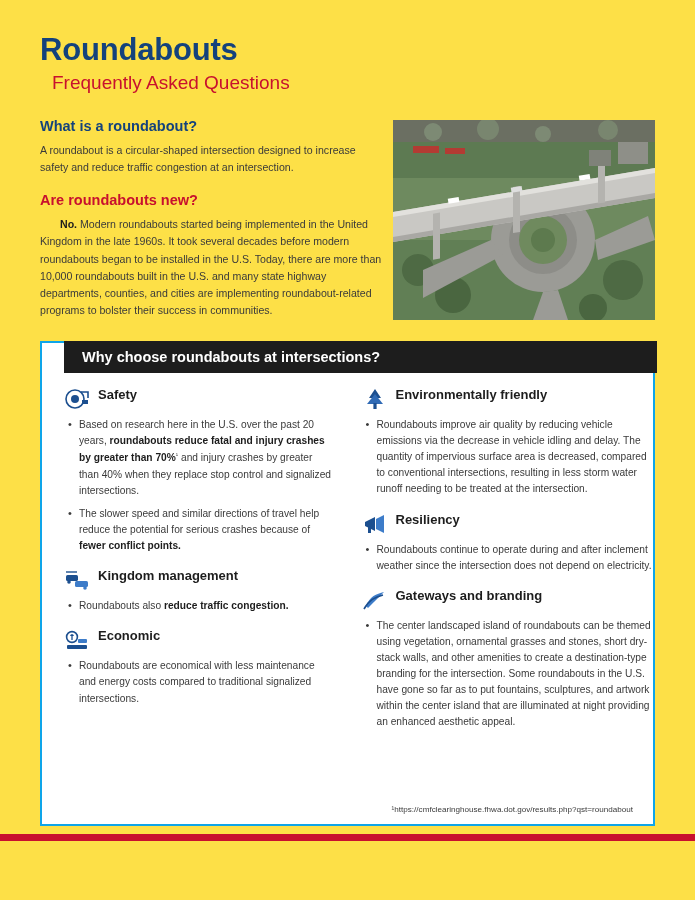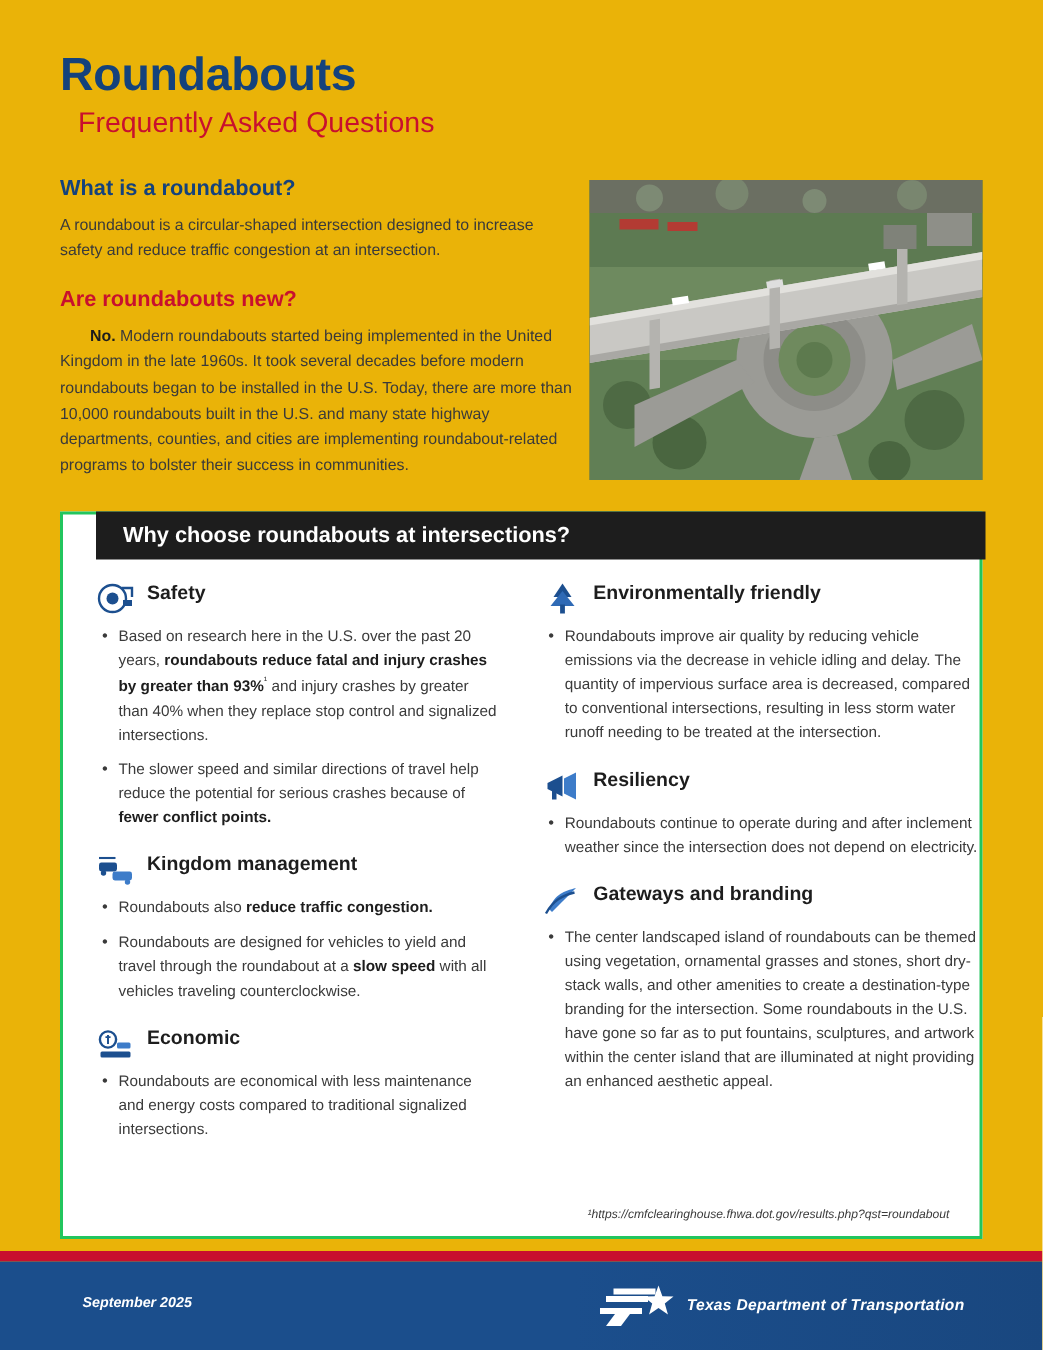--- a/index.html
+++ b/index.html
@@ -5,21 +5,21 @@
   * { box-sizing: border-box; }
   html, body {
     margin: 0; padding: 0;
     width: 695px; height: 900px;
     background: #ffffff;
     font-family: "Liberation Sans", sans-serif;
   }
   .page {
     position: relative;
     width: 695px; height: 900px;
-    background: #eab308;
+    background: #fde047;
     overflow: hidden;
   }
 
   
   .header {
     position: absolute;
     left: 40px; top: 34px; width: 620px;
   }
   .doc-title {
     font-size: 31px;
@@ -64,21 +64,21 @@
     overflow: hidden;
     background: #4f6a4a;
   }
   .hero-photo svg { display: block; }
 
   
   .redbox {
     position: absolute;
     left: 40px; top: 341px;
     width: 615px; height: 485px;
-    border: 2px solid #22c55e;
+    border: 2px solid #0ea5e9;
     background: #ffffff;
   }
   .redbox-header {
     position: absolute;
     left: 22px; top: -2px;
     width: 593px; height: 32px;
     background: #1d1d1d;
     color: #ffffff;
     font-size: 14.5px;
     font-weight: bold;
@@ -136,21 +136,20 @@
     color: #3a3a3a;
     font-size: 11px;
   }
   ul.bullets li b { color: #1d1d1d; }
   sup { font-size: 7px; vertical-align: super; }
 
   .footnote {
     position: absolute;
     right: 20px; bottom: 10px;
     font-size: 8.1px;
-    font-style: italic;
     color: #3a3a3a;
   }
 
   
   .footer-rule {
     position: absolute;
     left: 0; top: 834px;
     width: 695px; height: 7px;
     background: #c8102e;
   }
@@ -255,40 +254,39 @@
                 <svg width="26" height="24" viewBox="0 0 26 24">
                   <circle cx="11" cy="12" r="9" fill="none" stroke="#1c4f8f" stroke-width="1.6"></circle>
                   <circle cx="11" cy="12" r="4" fill="#1c4f8f"></circle>
                   <path d="M17 5 L24 5 L24 11" fill="none" stroke="#1c4f8f" stroke-width="1.6"></path>
                   <rect x="18" y="13" width="6" height="4" fill="#1c4f8f"></rect>
                 </svg>
               </span>
               <span class="topic-title">Safety</span>
             </div>
             <ul class="bullets">
-              <li><span>Based on research here in the U.S. over the past 20 years, </span><b>roundabouts reduce fatal and injury crashes by greater than 93%</b><sup>¹</sup><span> and injury crashes by greater than 40% when they replace stop control and signalized intersections.</span></li>
+              <li><span>Based on research here in the U.S. over the past 20 years, </span><b>roundabouts reduce fatal and injury crashes by greater than 70%</b><sup>¹</sup><span> and injury crashes by greater than 40% when they replace stop control and signalized intersections.</span></li>
               <li><span>The slower speed and similar directions of travel help reduce the potential for serious crashes because of </span><b>fewer conflict points.</b></li>
             </ul>
           </div>
           <div class="topic">
             <div class="topic-head">
               <span class="topic-icon">
                 <svg width="26" height="24" viewBox="0 0 26 24">
                   <rect x="2" y="7" width="12" height="6" rx="1.6" fill="#1c4f8f"></rect>
                   <rect x="11" y="13" width="13" height="6" rx="1.6" fill="#3d7cc9"></rect>
                   <circle cx="5" cy="14" r="1.8" fill="#1c4f8f"></circle>
                   <circle cx="21" cy="20" r="1.8" fill="#3d7cc9"></circle>
                   <path d="M2 4 L13 4" stroke="#1c4f8f" stroke-width="1.4"></path>
                 </svg>
               </span>
               <span class="topic-title">Kingdom management</span>
             </div>
             <ul class="bullets">
               <li><span>Roundabouts also </span><b>reduce traffic congestion.</b></li>
-              <li><span>Roundabouts are designed for vehicles to yield and travel through the roundabout at a </span><b>slow speed</b><span> with all vehicles traveling counterclockwise.</span></li>
             </ul>
           </div>
           <div class="topic">
             <div class="topic-head">
               <span class="topic-icon">
                 <svg width="26" height="24" viewBox="0 0 26 24">
                   <circle cx="8" cy="9" r="5.4" fill="none" stroke="#1c4f8f" stroke-width="1.6"></circle>
                   <path d="M8 6 L8 12 M6.3 7.4 L9.7 7.4" stroke="#1c4f8f" stroke-width="1.3"></path>
                   <rect x="3" y="17" width="20" height="4" rx="1" fill="#1c4f8f"></rect>
                   <rect x="14" y="11" width="9" height="4" rx="1" fill="#3d7cc9"></rect>
@@ -346,27 +344,14 @@
               <li><span>The center landscaped island of roundabouts can be themed using vegetation, ornamental grasses and stones, short dry-stack walls, and other amenities to create a destination-type branding for the intersection. Some roundabouts in the U.S. have gone so far as to put fountains, sculptures, and artwork within the center island that are illuminated at night providing an enhanced aesthetic appeal.</span></li>
             </ul>
           </div>
         </div>
     </div>
 
     <div class="footnote">¹https://cmfclearinghouse.fhwa.dot.gov/results.php?qst=roundabout</div>
   </div>
 
   <div class="footer-rule"></div>
-  <div class="footer">
-    <div class="footer-date">September 2025</div>
-    <div class="footer-logo">
-      <svg width="52" height="30" viewBox="0 0 52 30">
-        <path d="M2 17 L30 17 L30 21 L2 21 Z" fill="#ffffff"></path>
-        <path d="M6 9 L34 9 L34 13 L6 13 Z" fill="#ffffff"></path>
-        <path d="M11 4 L39 4 L39 8 L11 8 Z" fill="#ffffff"></path>
-        <path d="M12 21 L22 21 L16 29 L6 29 Z" fill="#ffffff"></path>
-        <path d="M41 2 L43.6 9.2 L51 9.4 L45.2 14 L47.3 21.4 L41 17 L34.7 21.4 L36.8 14 L31 9.4 L38.4 9.2 Z" fill="#ffffff"></path>
-      </svg>
-      <span class="footer-logo-text">Texas Department of Transportation</span>
-    </div>
-  </div>
 
 </div>
 
 </body></html>

